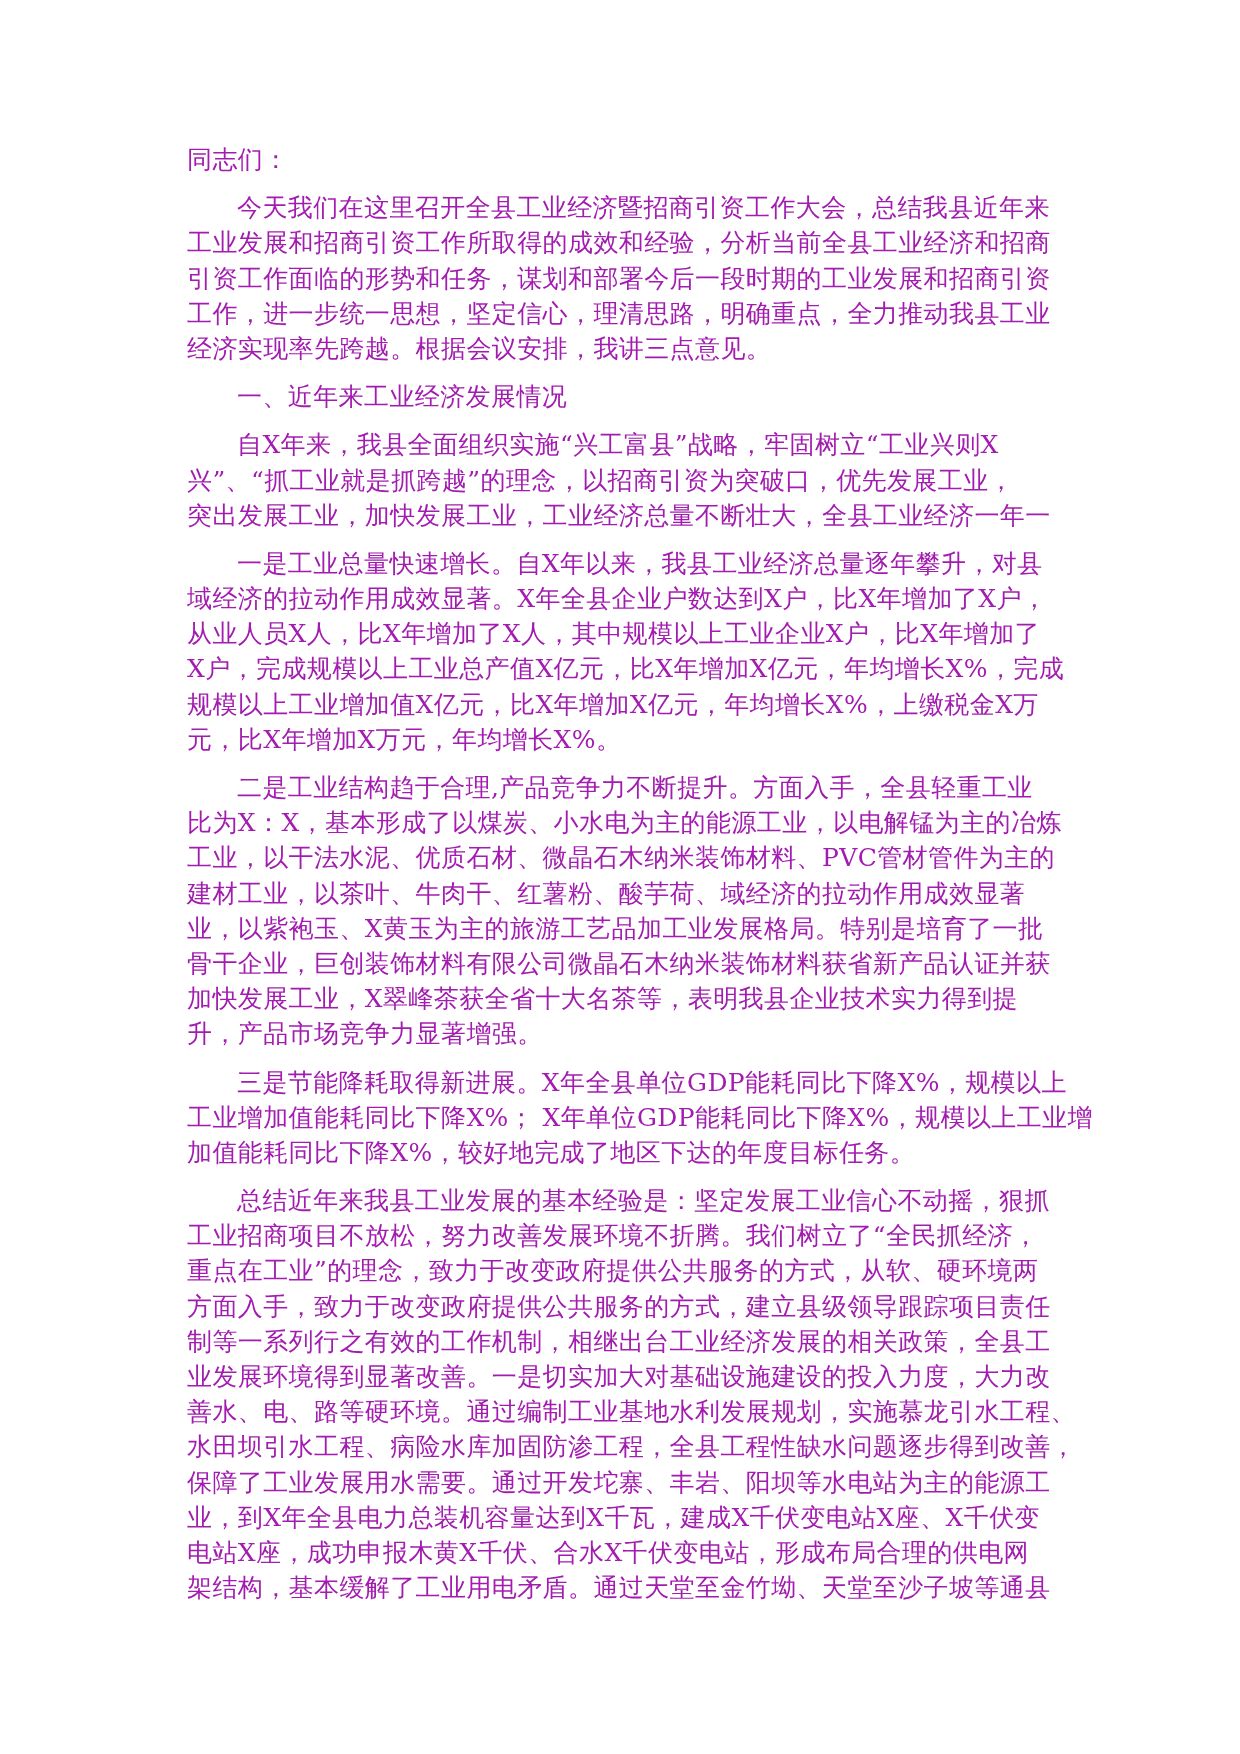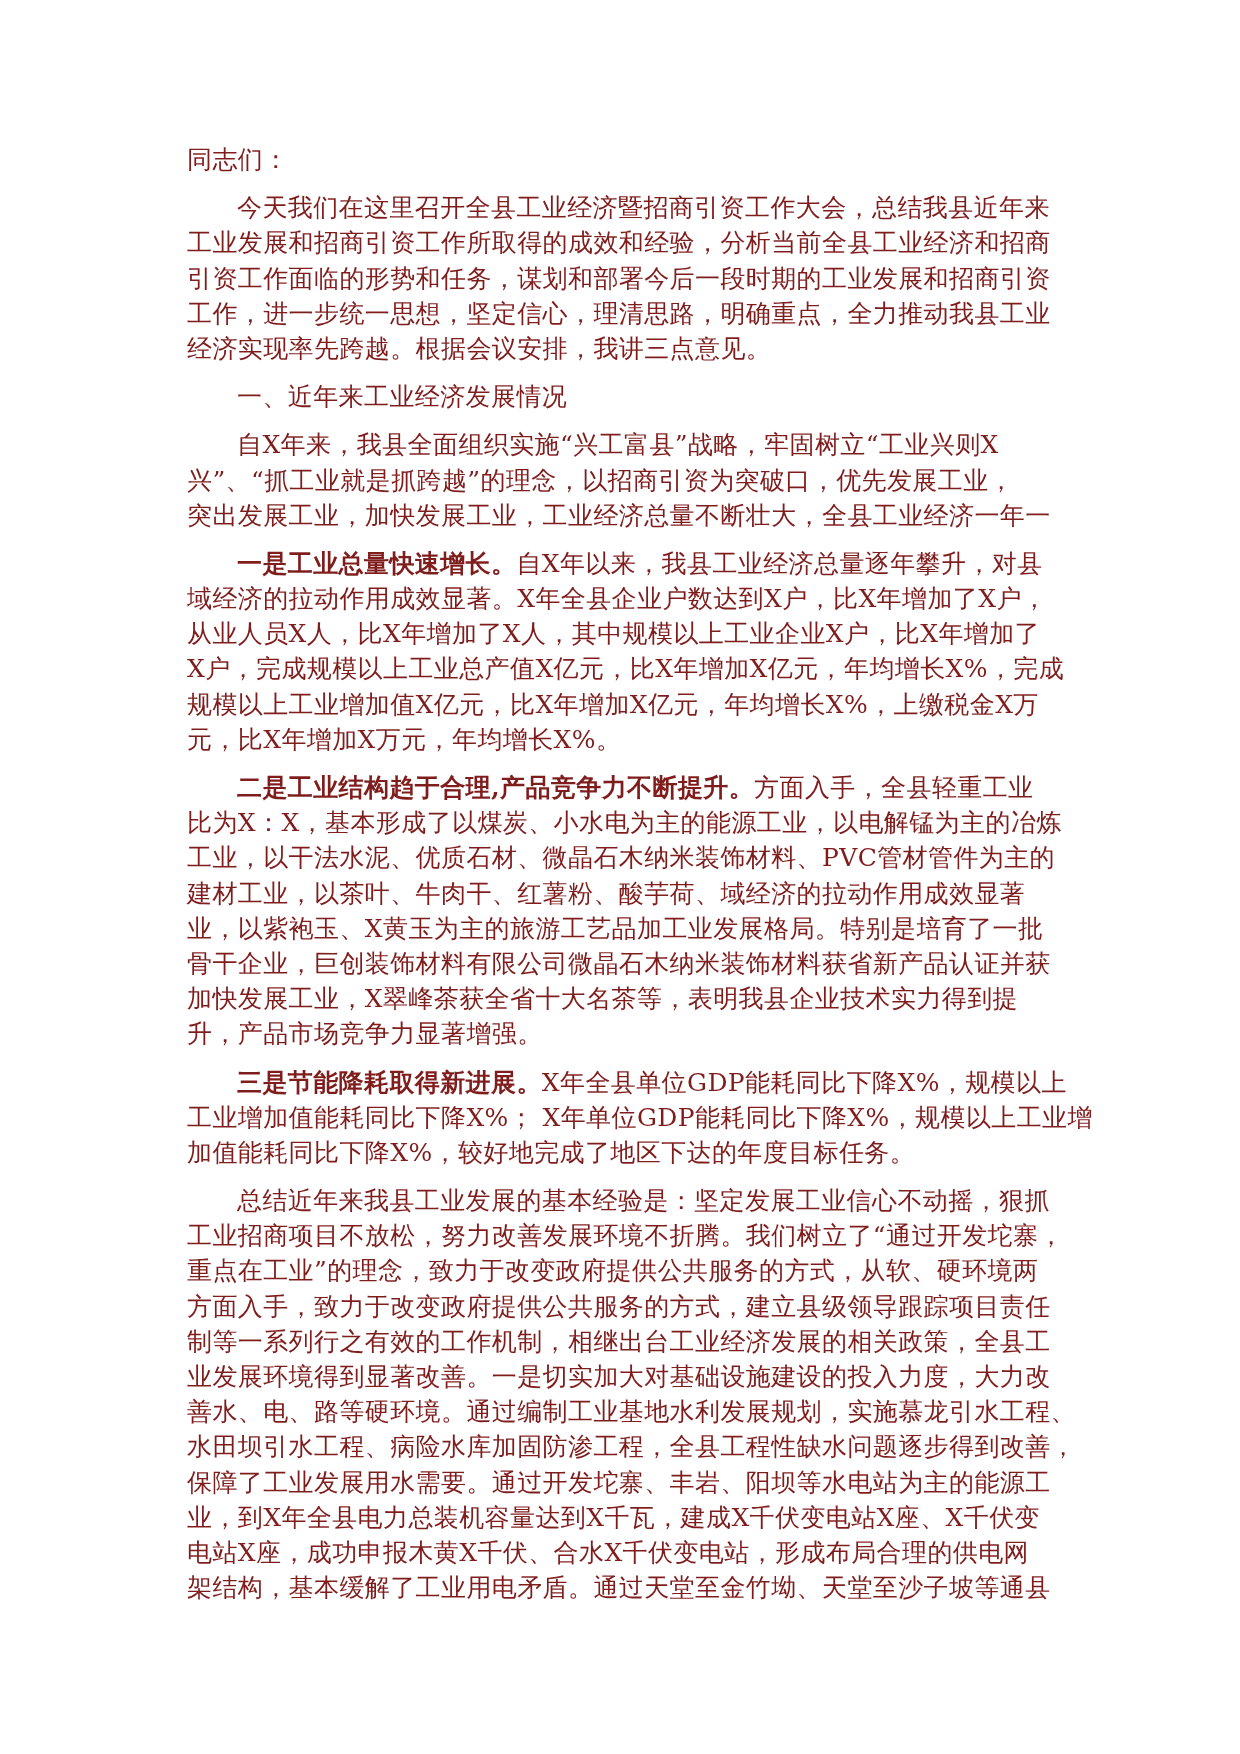--- a/index.html
+++ b/index.html
@@ -1,25 +1,25 @@
 <!DOCTYPE html>
 <html><head>
   <meta charset="utf-8">
   <style>
     html, body { margin: 0; padding: 0; background: #ffffff; }
     body { width: 1240px; height: 1754px; position: relative; overflow: hidden; }
     .page {
       position: absolute; left: 187px; top: 142px; width: 880px;
       font-family: "DejaVu Serif", "Liberation Serif", serif;
-      font-size: 25px; color: #7f1d1d; 
+      font-size: 25px; color: #a21caf; 
     }
     .para { margin: 0 0 13px 0; }
     .line { height: 35.2px; line-height: 35.2px; white-space: nowrap; letter-spacing: 0.4px; }
     .indent { padding-left: 50px; }
-    .bold { font-weight: bold; }
+    .bold { font-weight: normal; }
     .heading { font-weight: normal; }
   </style>
 </head>
 <body>
 
 <div class="page">
   <div class="para">
     <div class="line">同志们：</div>
   </div>
   <div id="paras">
@@ -56,21 +56,21 @@
         <div class="line"><span>加快发展工业，X翠峰茶获全省十大名茶等，表明我县企业技术实力得到提</span></div>
         <div class="line"><span>升，产品市场竞争力显著增强。</span></div>
       </div>
       <div class="para">
         <div class="line indent"><span class="bold">三是节能降耗取得新进展。</span><span>X年全县单位GDP能耗同比下降X%，规模以上</span></div>
         <div class="line"><span>工业增加值能耗同比下降X%； X年单位GDP能耗同比下降X%，规模以上工业增</span></div>
         <div class="line"><span>加值能耗同比下降X%，较好地完成了地区下达的年度目标任务。</span></div>
       </div>
       <div class="para">
         <div class="line indent"><span>总结近年来我县工业发展的基本经验是：坚定发展工业信心不动摇，狠抓</span></div>
-        <div class="line"><span>工业招商项目不放松，努力改善发展环境不折腾。我们树立了“通过开发坨寨，</span></div>
+        <div class="line"><span>工业招商项目不放松，努力改善发展环境不折腾。我们树立了“全民抓经济，</span></div>
         <div class="line"><span>重点在工业”的理念，致力于改变政府提供公共服务的方式，从软、硬环境两</span></div>
         <div class="line"><span>方面入手，致力于改变政府提供公共服务的方式，建立县级领导跟踪项目责任</span></div>
         <div class="line"><span>制等一系列行之有效的工作机制，相继出台工业经济发展的相关政策，全县工</span></div>
         <div class="line"><span>业发展环境得到显著改善。一是切实加大对基础设施建设的投入力度，大力改</span></div>
         <div class="line"><span>善水、电、路等硬环境。通过编制工业基地水利发展规划，实施慕龙引水工程、</span></div>
         <div class="line"><span>水田坝引水工程、病险水库加固防渗工程，全县工程性缺水问题逐步得到改善，</span></div>
         <div class="line"><span>保障了工业发展用水需要。通过开发坨寨、丰岩、阳坝等水电站为主的能源工</span></div>
         <div class="line"><span>业，到X年全县电力总装机容量达到X千瓦，建成X千伏变电站X座、X千伏变</span></div>
         <div class="line"><span>电站X座，成功申报木黄X千伏、合水X千伏变电站，形成布局合理的供电网</span></div>
         <div class="line"><span>架结构，基本缓解了工业用电矛盾。通过天堂至金竹坳、天堂至沙子坡等通县</span></div>

